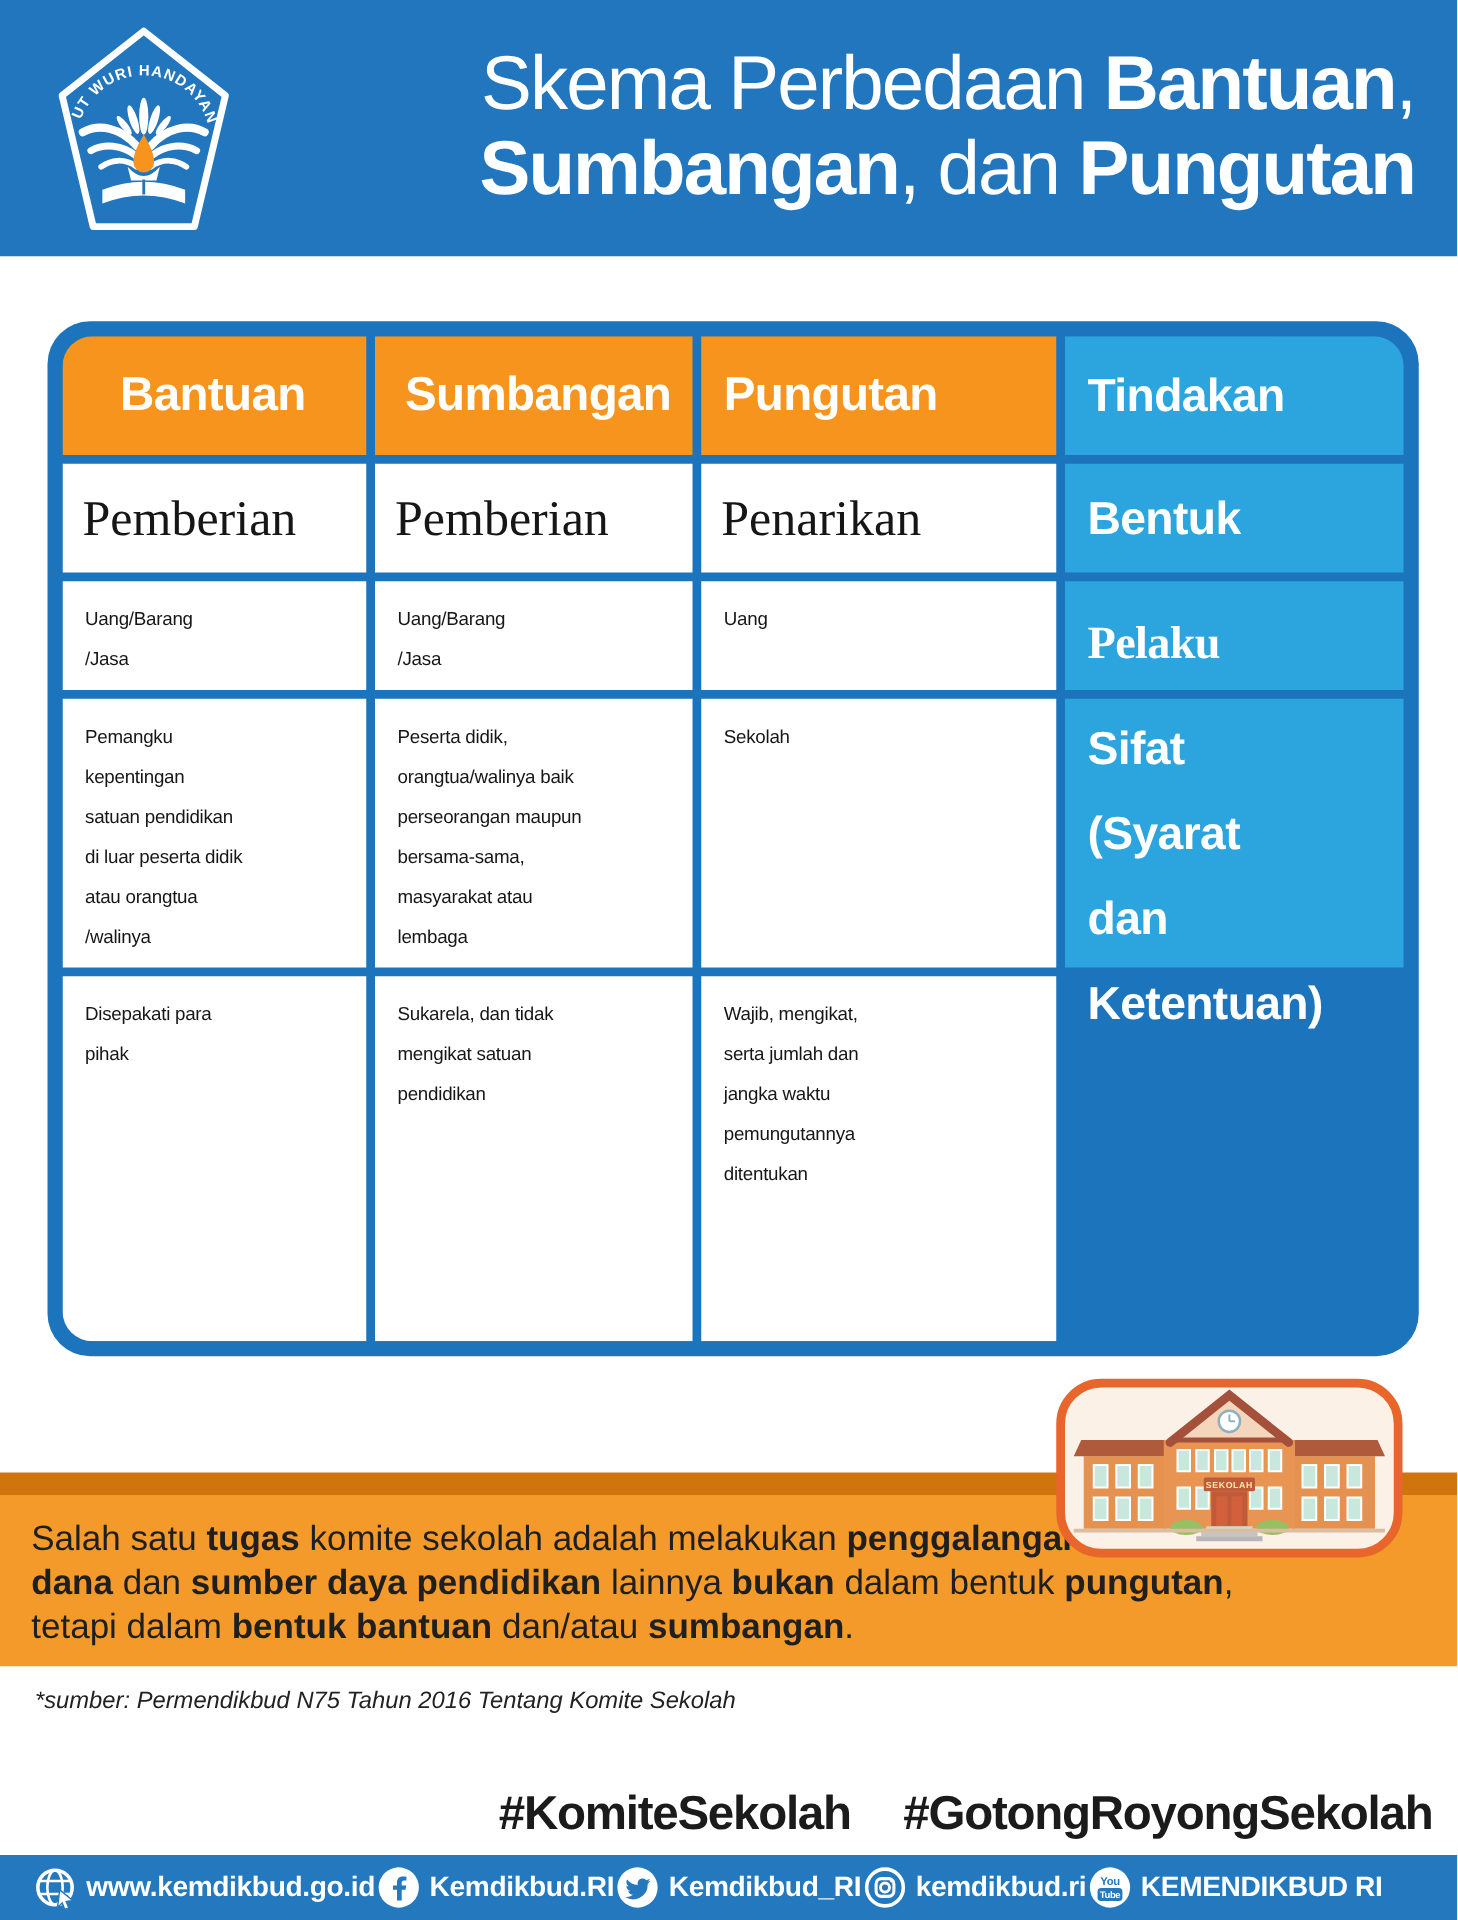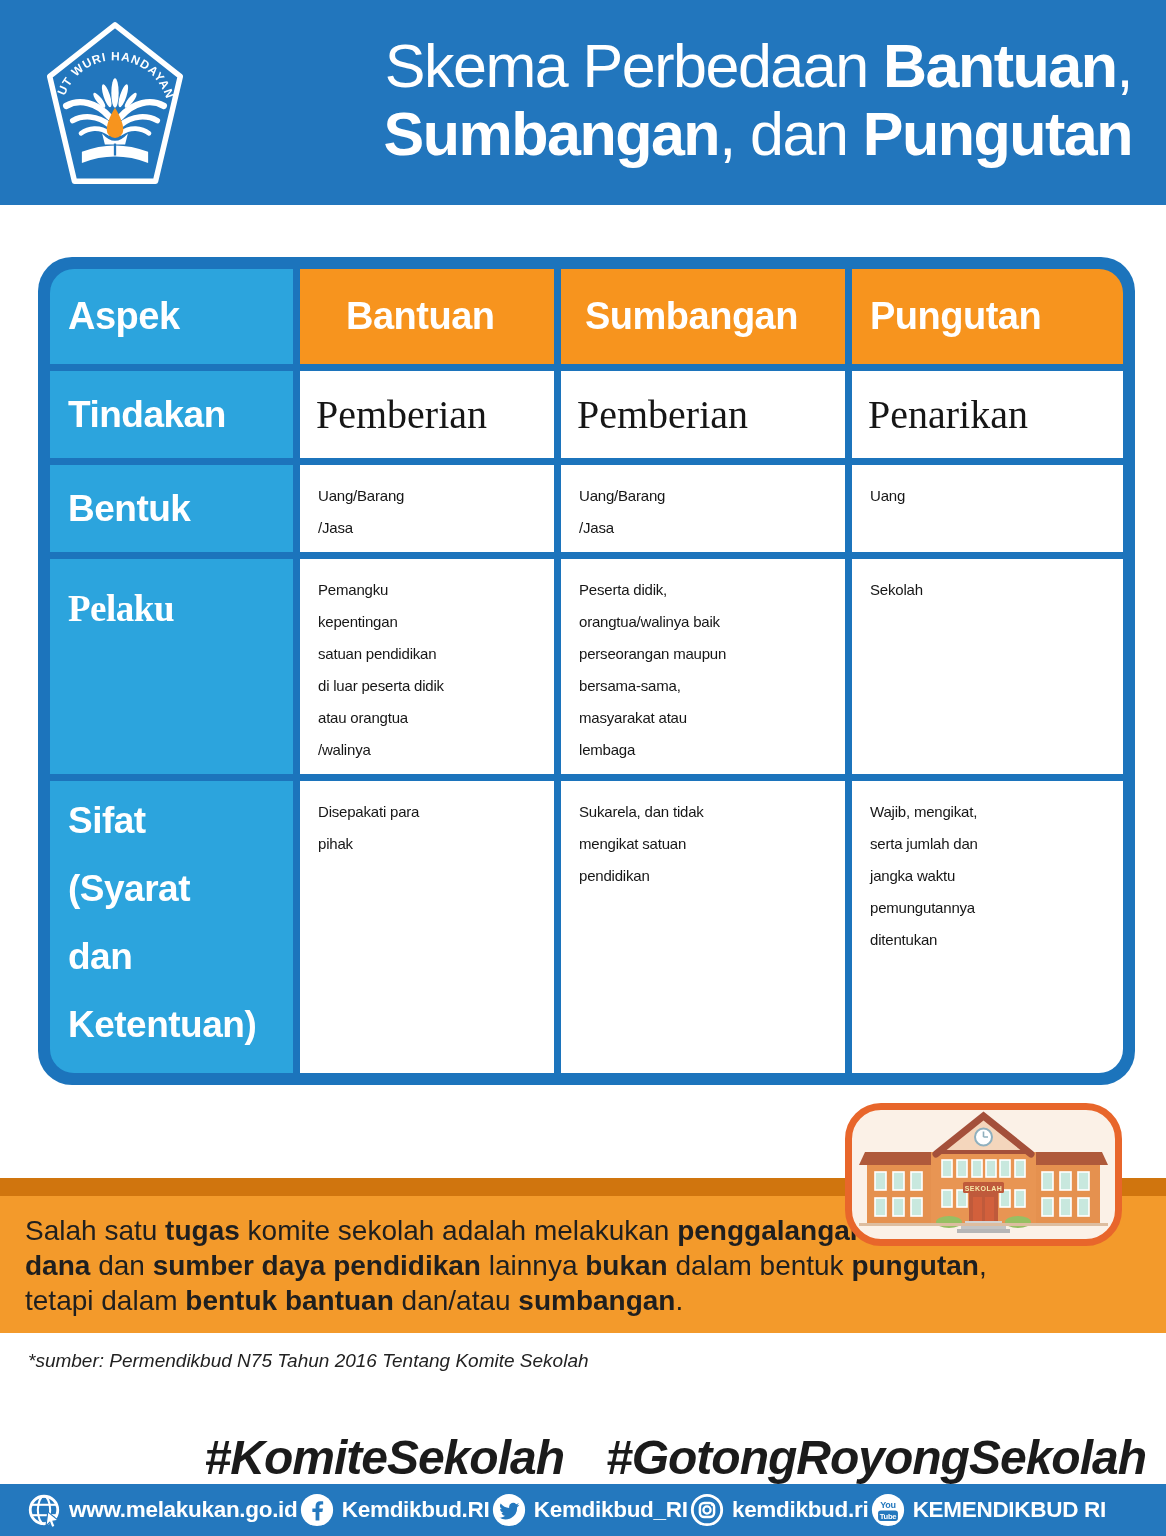--- a/index.html
+++ b/index.html
@@ -39,21 +39,21 @@
   .band{position:absolute;left:0;top:1196px;width:1166px;height:137px;background:#F39A2B;
         box-sizing:border-box;padding:17px 0 0 25px;z-index:1;}
   .band p{margin:0;font-size:28px;line-height:35px;color:#1f1f1f;white-space:nowrap;}
   
   .school-box{position:absolute;left:845px;top:1103px;width:277px;height:143px;
               background:#FBF1E7;border:7px solid #E8662B;border-radius:36px;
               box-sizing:border-box;z-index:3;overflow:hidden;}
   
   .footnote{position:absolute;left:28px;top:1350px;font-size:19px;font-style:italic;color:#222;}
   .hashtags{position:absolute;right:20px;top:1430px;display:flex;gap:42px;
-            font-size:48px;font-weight:bold;color:#1b1b1b;letter-spacing:-1px;font-style:italic;}
+            font-size:38px;font-weight:bold;color:#1b1b1b;letter-spacing:-1px;}
   .footer{position:absolute;left:0;top:1484px;width:1166px;height:52px;background:#2478BE;
           display:flex;align-items:center;justify-content:space-between;
           padding:0 60px 0 26px;box-sizing:border-box;}
   .f-item{display:flex;align-items:center;gap:7px;color:#fff;font-weight:bold;
           font-size:22.5px;white-space:nowrap;letter-spacing:-0.3px;}
   .f-icon{width:36px;height:36px;flex:0 0 36px;}
 </style>
 </head>
 <body>
 
@@ -92,21 +92,20 @@
     </svg>
     <div class="title">
       <div><span class="seg">Skema Perbedaan </span><span class="seg b">Bantuan</span><span class="seg">,</span></div>
       <div><span class="seg b">Sumbangan</span><span class="seg">, dan </span><span class="seg b">Pungutan</span></div>
     </div>
   </div>
 
   <div class="table-wrap">
     <div class="grid">
 
-      <div class="cell label-cell v-center corner">Aspek</div>
       <div class="cell header-cell hc1">Bantuan</div>
       <div class="cell header-cell hc2">Sumbangan</div>
       <div class="cell header-cell hc3">Pungutan</div>
 
       <div class="cell label-cell v-center">Tindakan</div>
       <div class="cell big-cell">Pemberian</div>
       <div class="cell big-cell">Pemberian</div>
       <div class="cell big-cell">Penarikan</div>
 
       <div class="cell label-cell v-center">Bentuk</div>
@@ -222,21 +221,21 @@
 
   <div class="footer">
     <div class="f-item">
       <svg class="f-icon" viewBox="0 0 38 38">
         <circle cx="19" cy="19" r="14.5" fill="none" stroke="#ffffff" stroke-width="3"></circle>
         <ellipse cx="19" cy="19" rx="6.5" ry="14.5" fill="none" stroke="#ffffff" stroke-width="2.2"></ellipse>
         <line x1="6" y1="13.5" x2="32" y2="13.5" stroke="#ffffff" stroke-width="2.2"></line>
         <line x1="6" y1="24.5" x2="32" y2="24.5" stroke="#ffffff" stroke-width="2.2"></line>
         <path d="M23 21 l11 9 -5.5 0.8 2.2 5.5 -3.4 1.3 -2.2 -5.6 -4 3.8 z" fill="#ffffff" stroke="#2478BE" stroke-width="1.2"></path>
       </svg>
-      <span>www.melakukan.go.id</span>
+      <span>www.kemdikbud.go.id</span>
     </div>
     <div class="f-item">
       <svg class="f-icon" viewBox="0 0 38 38">
         <circle cx="19" cy="19" r="17" fill="#ffffff"></circle>
         <path d="M21.5 30 v-9 h3.2 l0.6-3.6 h-3.8 v-2.3 c0-1.1 0.5-2 2-2 h2 V9.9 c-0.4-0.1-1.7-0.2-3.1-0.2 -3 0-4.9 1.8-4.9 5 v2.7 h-3.4 v3.6 h3.4 v9 z" fill="#2478BE"></path>
       </svg>
       <span>Kemdikbud.RI</span>
     </div>
     <div class="f-item">
       <svg class="f-icon" viewBox="0 0 38 38">

